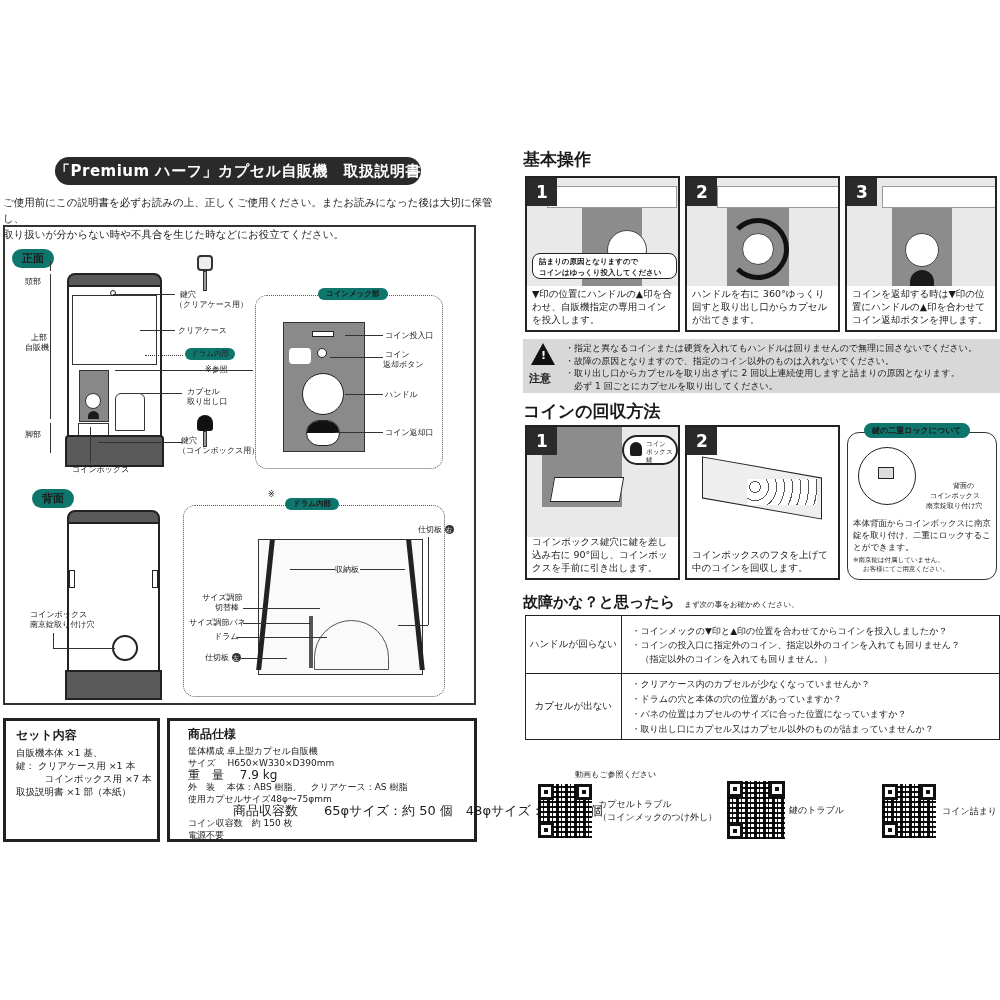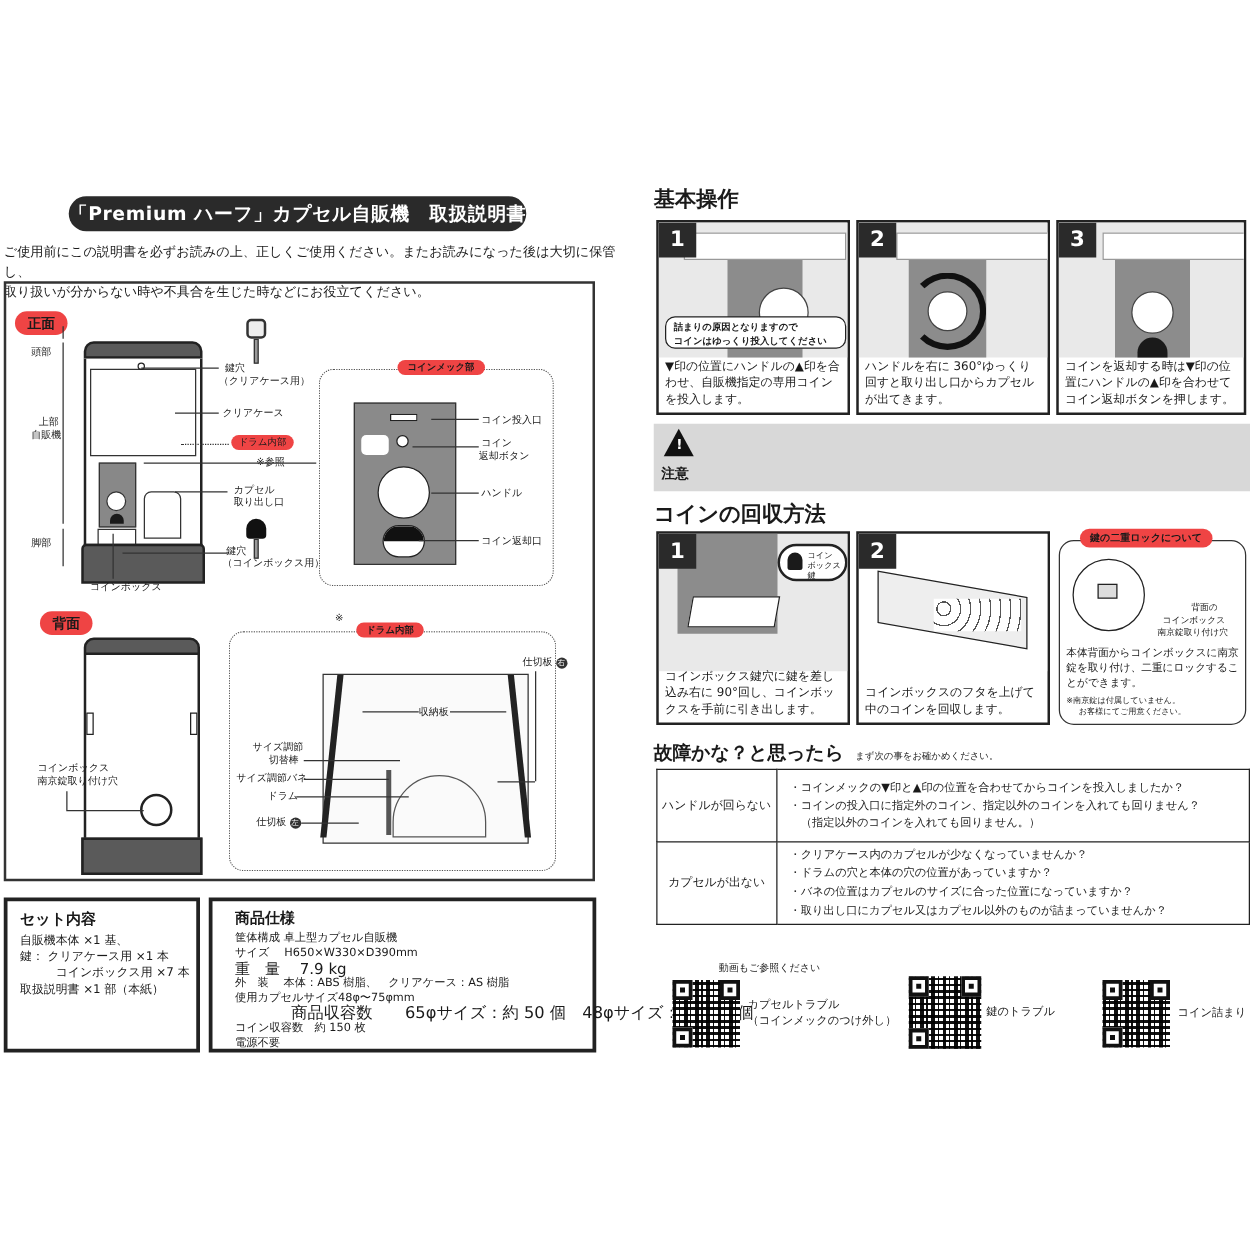--- a/index.html
+++ b/index.html
@@ -1,21 +1,21 @@
 <!DOCTYPE html>
 <html><head>
 <meta charset="utf-8">
 <style>
   * { box-sizing: border-box; margin: 0; padding: 0; }
   body { width: 1000px; height: 1000px; background: #fff; font-family: "DejaVu Sans", sans-serif; color: #1a1a1a; position: relative; overflow: hidden; }
   .abs { position: absolute; }
   .title-pill { left: 55px; top: 157px; width: 366px; height: 28px; background: #2a2a2a; color: #fff; border-radius: 14px; font-size: 15px; font-weight: bold; display: flex; align-items: center; justify-content: center; letter-spacing: 0.5px; }
   .intro { left: 3px; top: 194px; width: 490px; font-size: 10.5px; line-height: 16px; }
   .main-box { left: 3px; top: 225px; width: 473px; height: 480px; border: 2px solid #333; }
-  .pill { background: #ef4444; border-radius: 10px; font-size: 11px; font-weight: bold; padding: 2px 10px; display: inline-block; }
+  .pill { background: #0f766e; border-radius: 10px; font-size: 11px; font-weight: bold; padding: 2px 10px; display: inline-block; }
   .lbl { font-size: 8px; line-height: 10px; white-space: nowrap; }
   .line { position: absolute; background: #333; height: 1px; }
   .vline { position: absolute; background: #333; width: 1px; }
   .dotbox { border: 1.5px dotted #555; border-radius: 12px; }
   .machine-top { background: #5a5a5a; border: 2px solid #222; border-radius: 8px 8px 0 0; }
   .gray { background: #888; }
   .dark { background: #1a1a1a; }
   .info-box { border: 3px solid #222; }
   .info-title { font-size: 12px; font-weight: bold; margin-bottom: 2px; }
   .info-line { font-size: 9.5px; line-height: 13px; white-space: nowrap; }
@@ -213,20 +213,26 @@
     <div class="abs dark" style="left:63px;top:92px;width:24px;height:16px;border-radius:12px 12px 0 0;"></div>
   </div>
   <div class="step-num">3</div>
   <div class="step-text">コインを返却する時は▼印の位置にハンドルの▲印を合わせてコイン返却ボタンを押します。</div>
 </div>
 
 <div class="abs caution">
   <div class="abs" style="left:8px;top:4px;width:0;height:0;border-left:12px solid transparent;border-right:12px solid transparent;border-bottom:22px solid #111;"></div>
   <div class="abs" style="left:18px;top:10px;color:#fff;font-size:11px;font-weight:bold;">!</div>
   <div class="abs" style="left:6px;top:32px;font-size:11px;font-weight:bold;">注意</div>
+  <div class="abs" style="left:42px;top:3px;">
+    <div class="caution-line">・指定と異なるコインまたは硬貨を入れてもハンドルは回りませんので無理に回さないでください。</div>
+    <div class="caution-line">・故障の原因となりますので、指定のコイン以外のものは入れないでください。</div>
+    <div class="caution-line">・取り出し口からカプセルを取り出さずに 2 回以上連続使用しますと詰まりの原因となります。</div>
+    <div class="caution-line">　必ず 1 回ごとにカプセルを取り出してください。</div>
+  </div>
 </div>
 
 <div class="abs section-h" style="left:523px;top:400px;">コインの回収方法</div>
 
 <div class="abs step" style="left:525px;top:425px;width:155px;height:155px;">
   <div class="step-img" style="height:110px;">
     <div class="abs" style="left:15px;top:0;width:80px;height:80px;background:#8c8c8c;"></div>
     <div class="abs" style="left:25px;top:50px;width:70px;height:25px;background:#fff;border:1.5px solid #222;transform:skewX(-10deg);"></div>
     <div class="abs" style="left:95px;top:8px;width:56px;height:30px;border:2px solid #222;border-radius:15px;background:#fff;">
       <div class="abs dark" style="left:6px;top:5px;width:12px;height:14px;border-radius:6px 6px 2px 2px;"></div>

